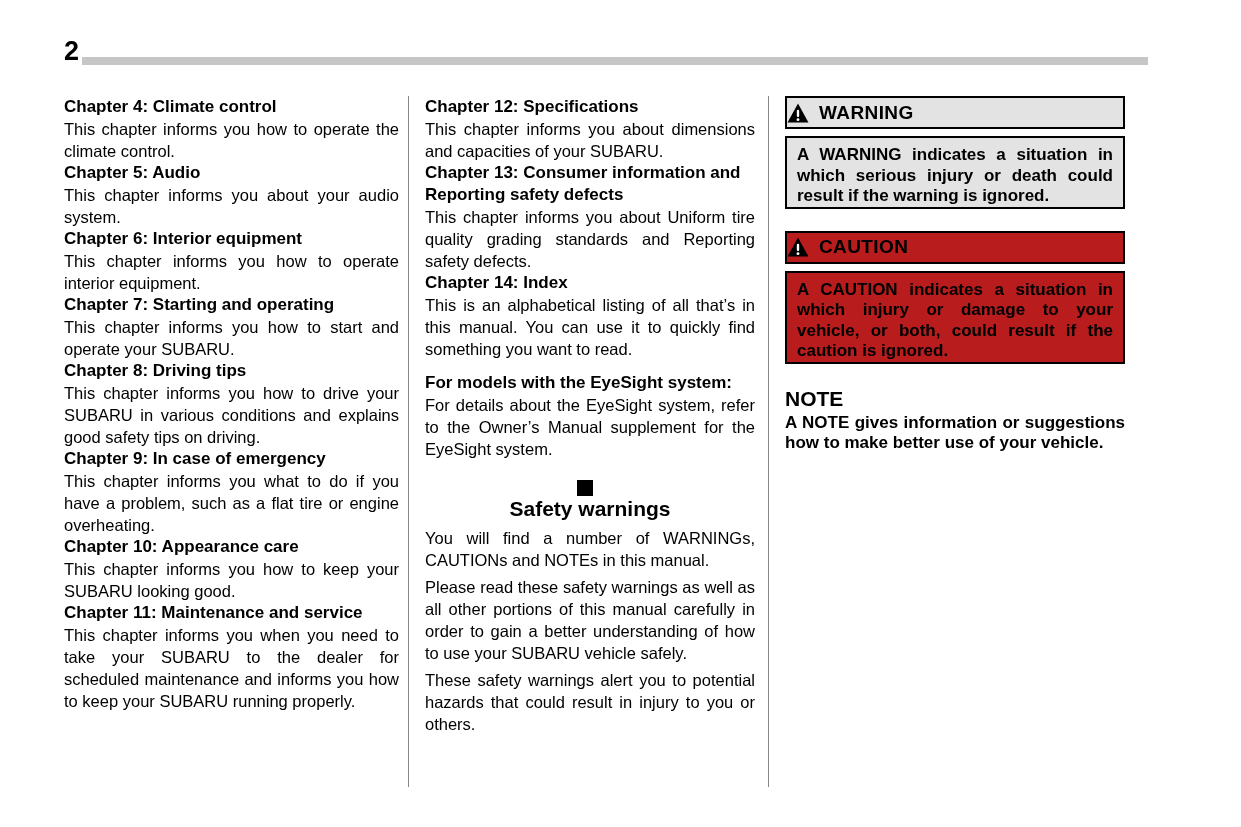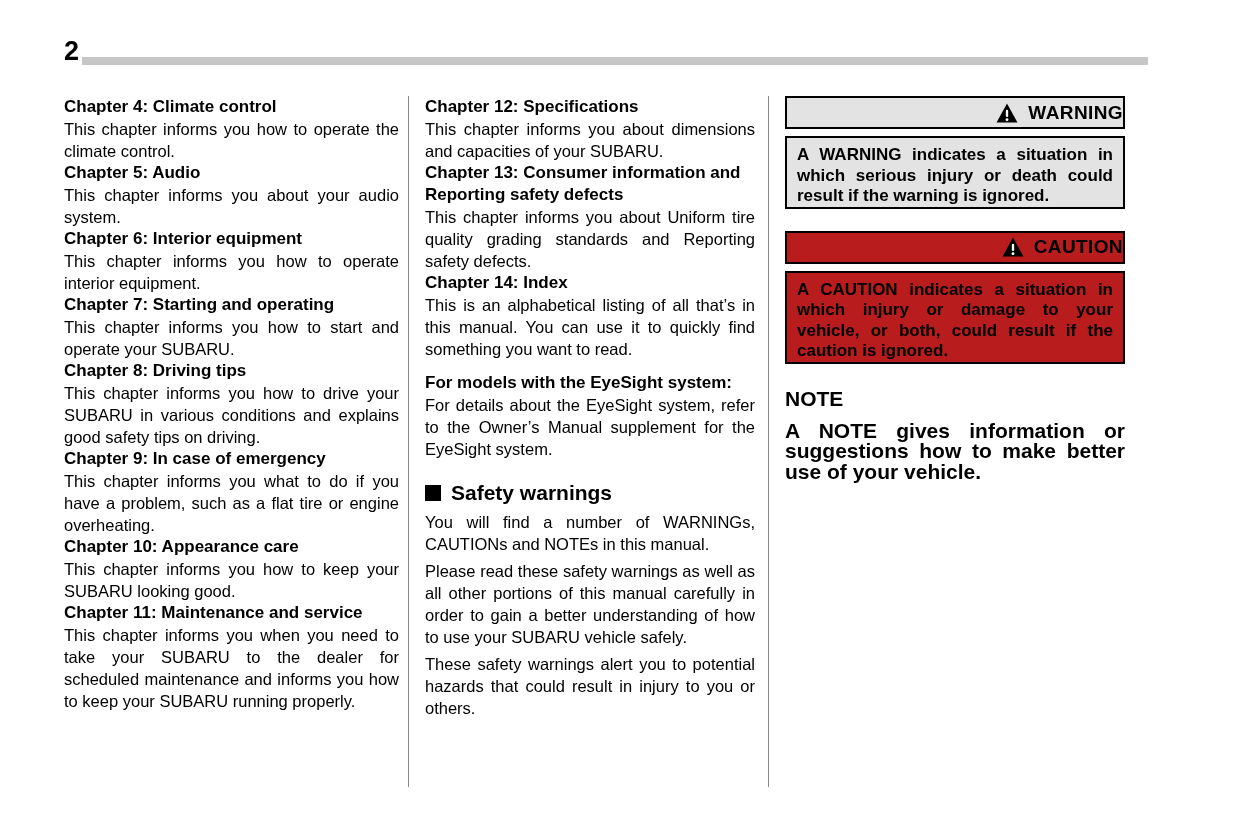--- a/index.html
+++ b/index.html
@@ -52,38 +52,39 @@
   .gap-sm { margin-top: 12px; }
 
   
   .section-heading {
     margin-top: 20px;
     font-weight: bold;
     font-size: 21px;
     line-height: 26px;
     display: flex;
     align-items: center;
+    flex-direction: column;
   }
   .square-icon {
     display: inline-block;
     width: 16px;
     height: 16px;
     background: #000;
     margin-right: 10px;
     flex: 0 0 auto;
   }
   .safety-para { text-align: justify; margin-top: 5px; }
 
   
   .alert-header {
     border: 2px solid #000;
     height: 33px;
     display: flex;
     align-items: center;
-    justify-content: flex-end;
+    justify-content: flex-start;
     font-weight: bold;
     font-size: 19px;
     letter-spacing: 0.4px;
   }
   .alert-header .tri { margin-right: 10px; display: inline-flex; }
   .alert-body {
     border: 2px solid #000;
     margin-top: 7px;
     padding: 7px 10px 0 10px;
     font-weight: bold;
@@ -93,24 +94,24 @@
   }
   .warning .alert-header, .warning .alert-body { background: #e3e3e3; }
   .caution { margin-top: 22px; }
   .caution .alert-header, .caution .alert-body { background: #b91c1c; }
 
   
   .note-block { margin-top: 22px; }
   .note-title { font-weight: bold; font-size: 21px; line-height: 26px; }
   .note-body  {
     font-weight: bold;
-    font-size: 21px;
+    font-size: 17px;
     line-height: 20.5px;
     text-align: justify;
-    margin-top: 9px;
+    margin-top: 1px;
   }
 </style>
 </head>
 <body>
 
 <div class="page">
 
   <div class="page-number">2</div>
   <div class="header-rule"></div>
 

